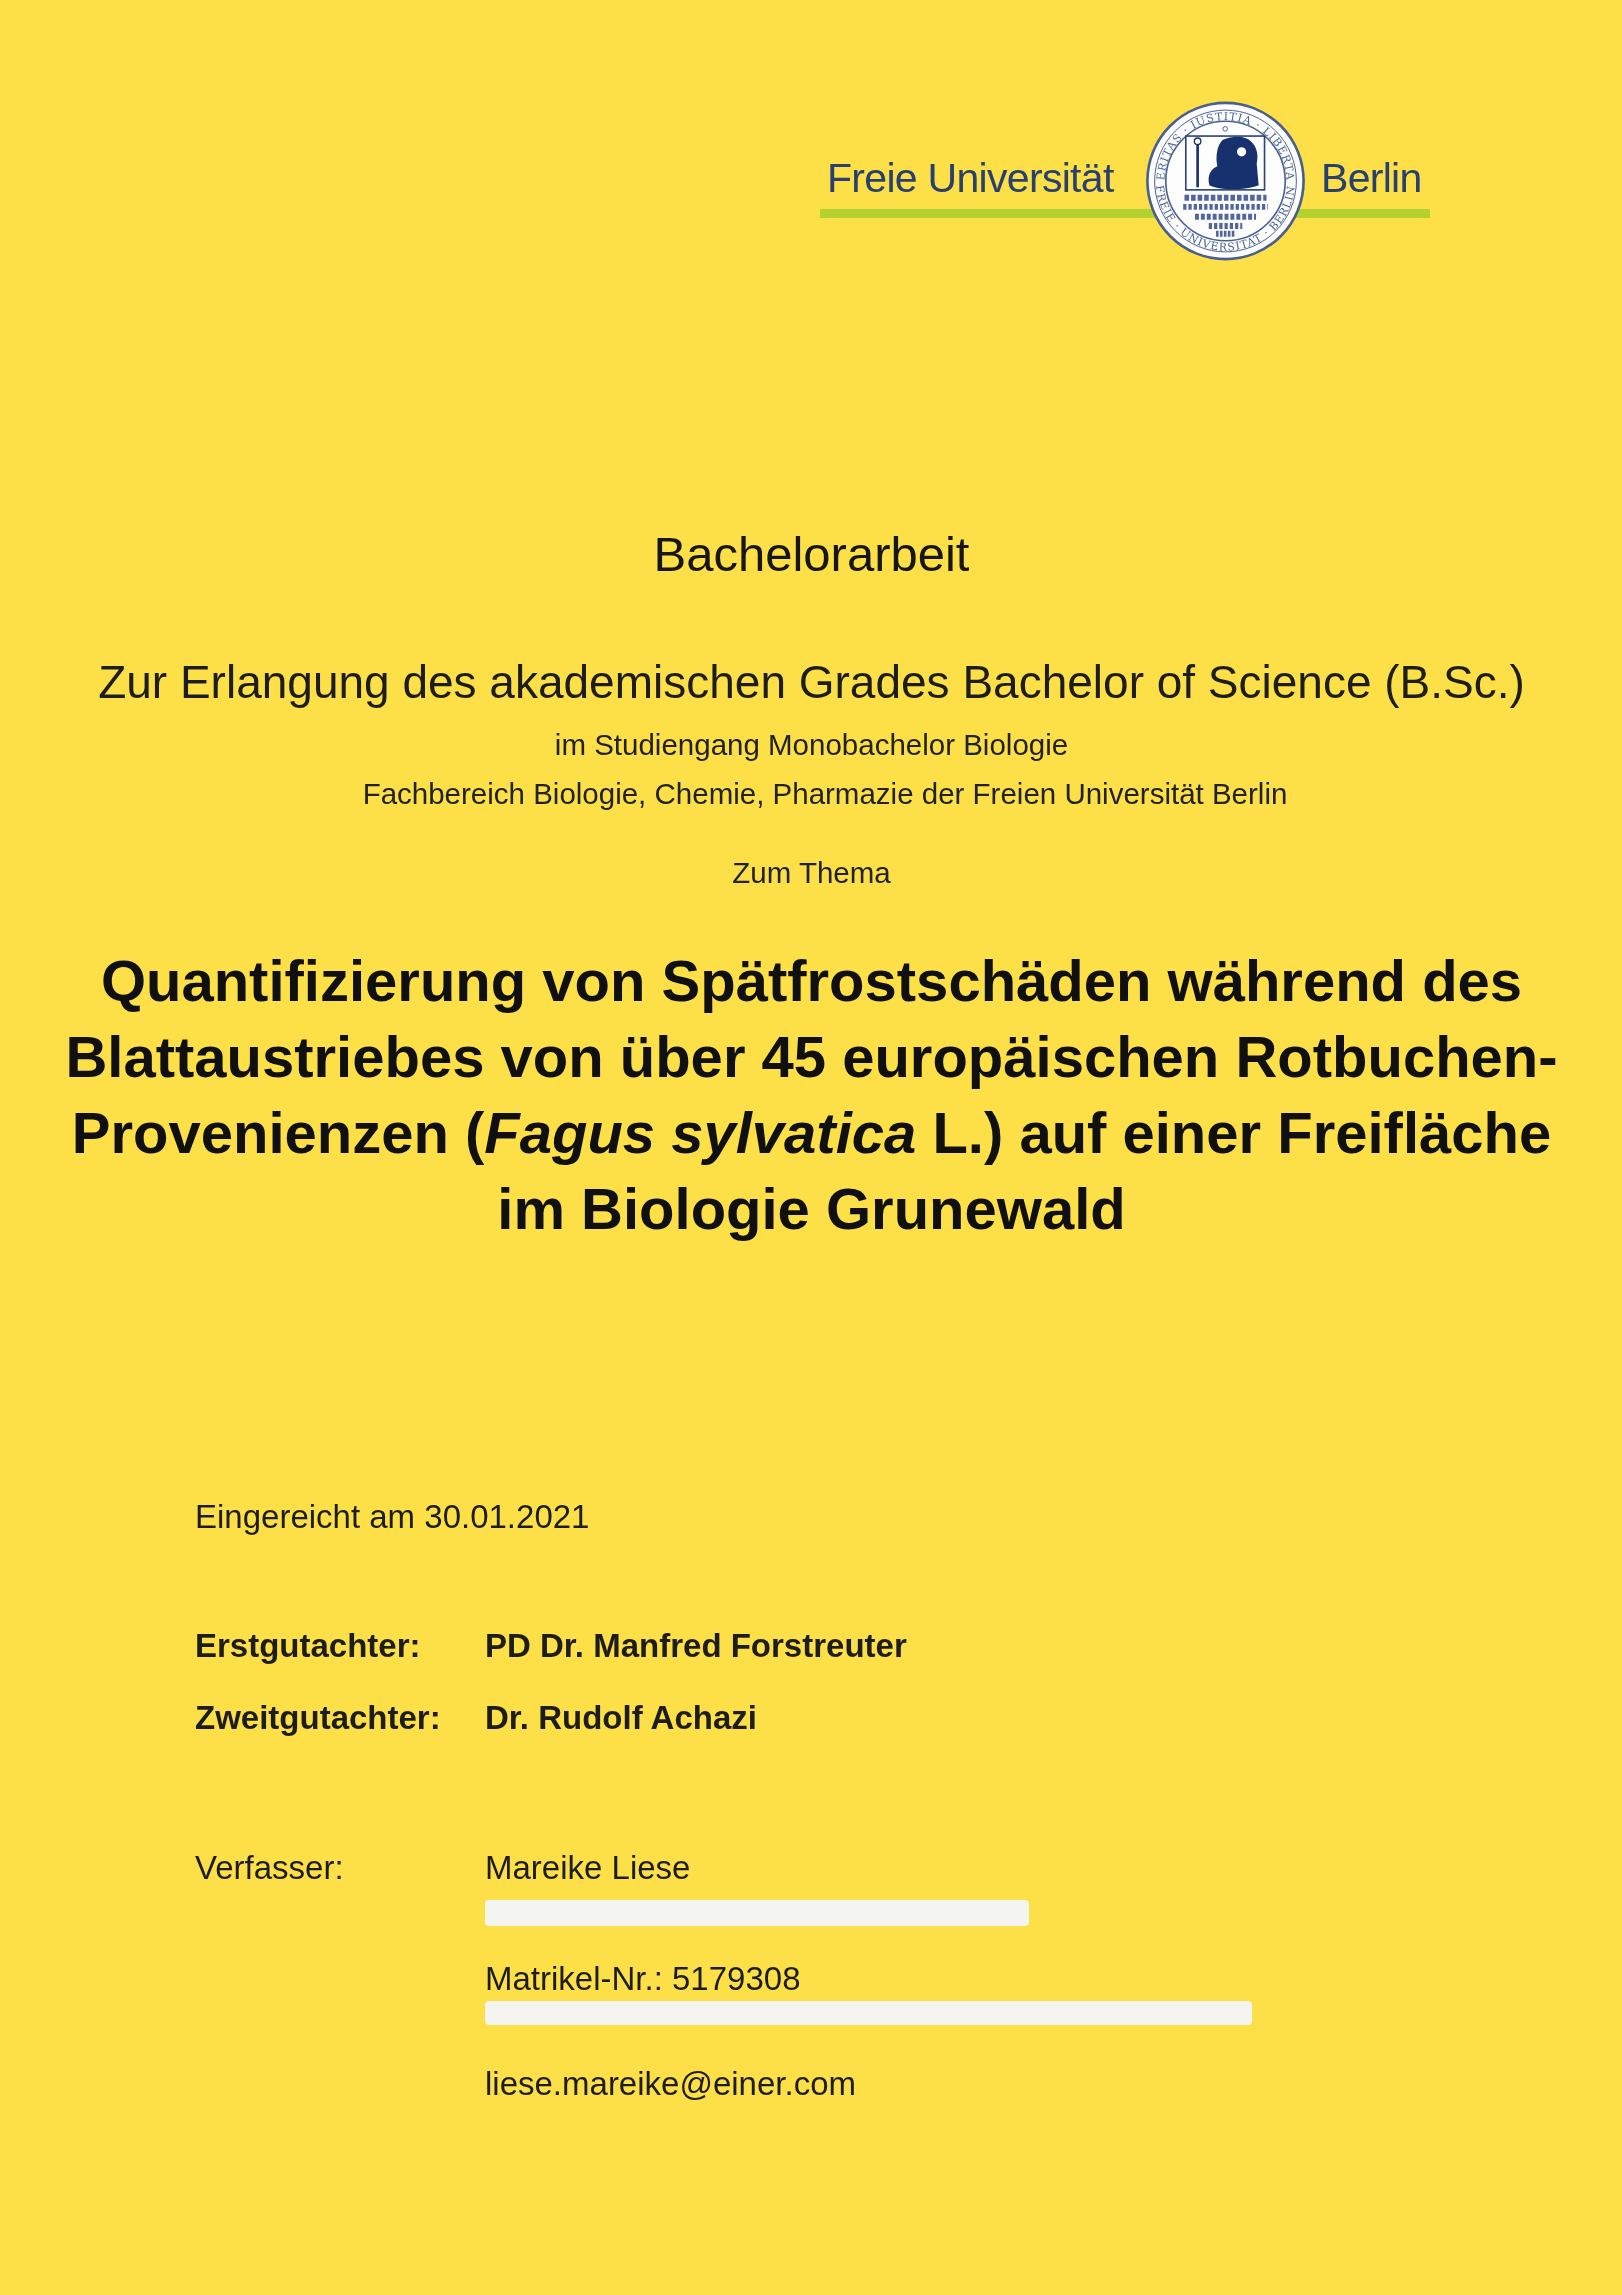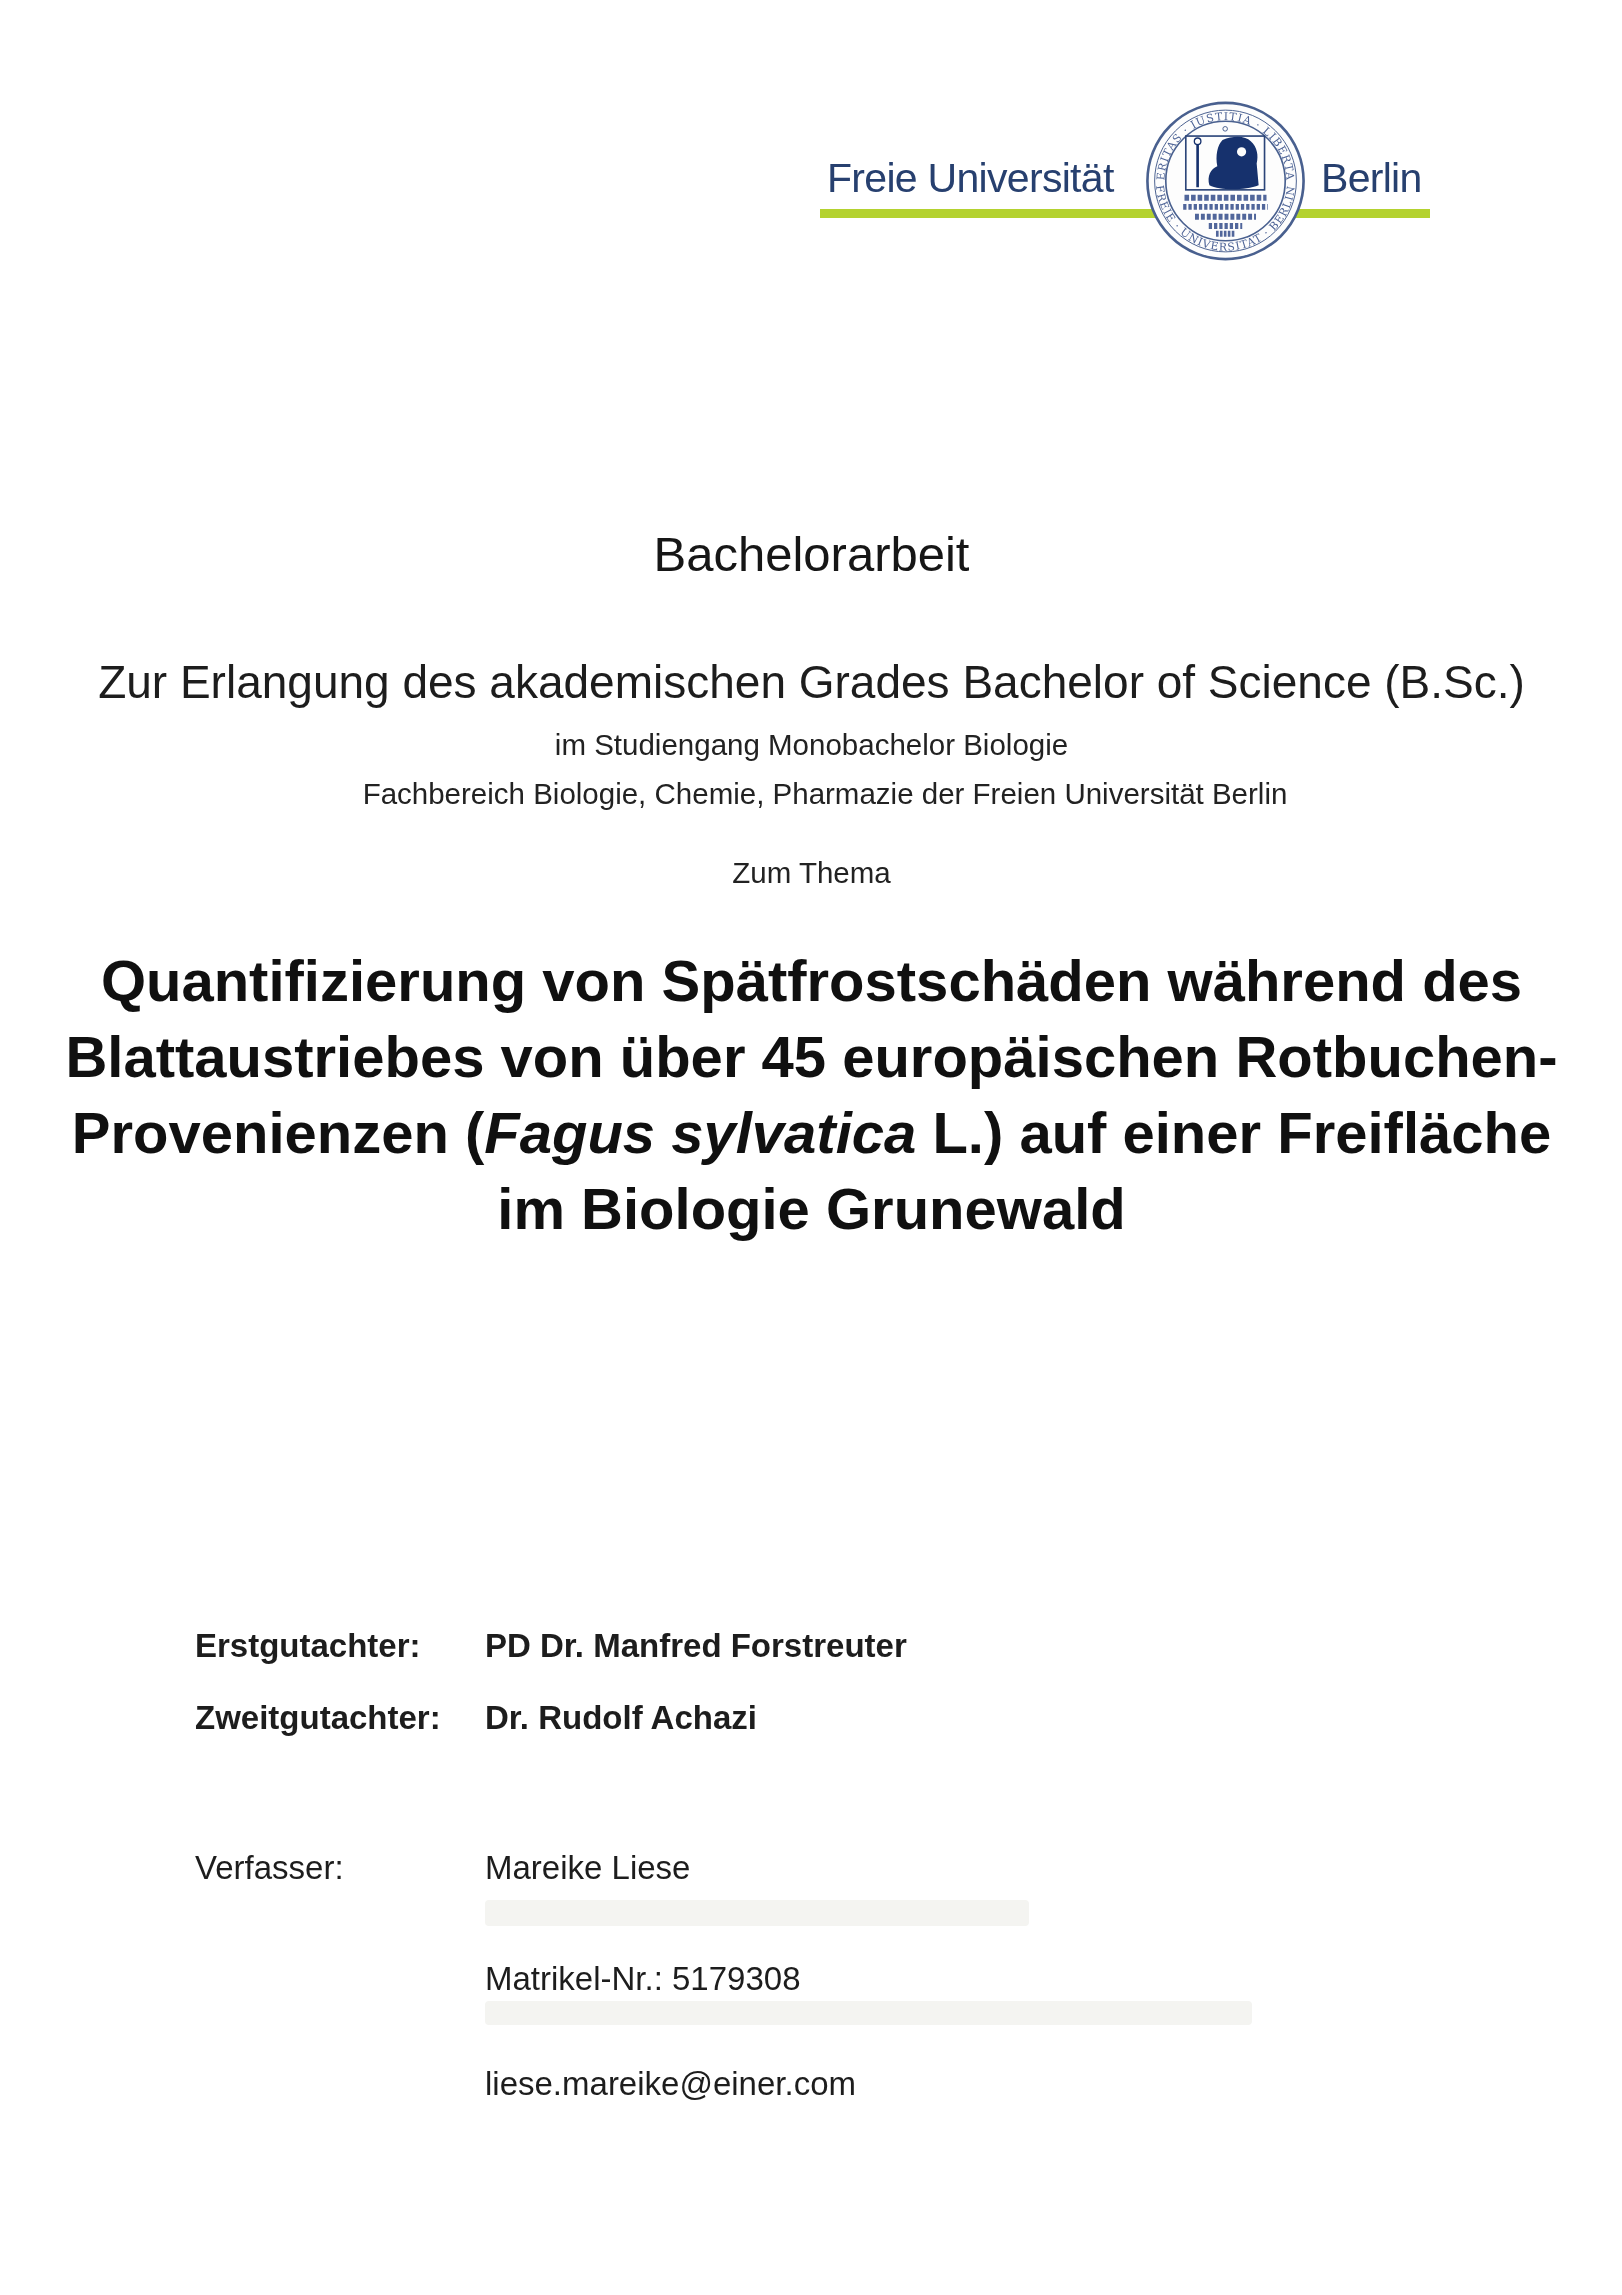--- a/index.html
+++ b/index.html
@@ -1,19 +1,19 @@
 <!DOCTYPE html>
 <html style="font-size:10.5px"><head>
 <meta charset="utf-8">
 <style>
   html,body{margin:0;padding:0;background:#e8e8e8;}
   .page{
     position:relative;
     width:1623px;height:2295px;
-    background:#ffffff;
+    background:#fde047;
     font-family:"Liberation Sans",sans-serif;
     color:#1d1d1d;
     overflow:hidden;
     text-decoration:underline;
   }
   .abs{position:absolute;}
   .centered{left:0;right:0;text-align:center;}
 
   
   .logo-bar{
@@ -118,20 +118,21 @@
 
   <div class="abs centered sub-small zum-thema">Zum Thema</div>
 
   <div class="abs centered main-title">
     <div>Quantifizierung von Spätfrostschäden während des</div>
     <div>Blattaustriebes von über 45 europäischen Rotbuchen-</div>
     <div><span>Provenienzen (</span><span class="ital">Fagus sylvatica</span><span> L.) auf einer Freifläche</span></div>
     <div>im Biologie Grunewald</div>
   </div>
 
+  <div class="abs meta lbl-col row-submitted">Eingereicht am 30.01.2021</div>
 
   <div class="abs meta bold lbl-col row-rev1">Erstgutachter:</div>
   <div class="abs meta bold val-col row-rev1">PD Dr. Manfred Forstreuter</div>
 
   <div class="abs meta bold lbl-col row-rev2">Zweitgutachter:</div>
   <div class="abs meta bold val-col row-rev2">Dr. Rudolf Achazi</div>
 
   <div class="abs meta lbl-col row-author">Verfasser:</div>
   <div class="abs meta val-col row-author">Mareike Liese</div>
 

